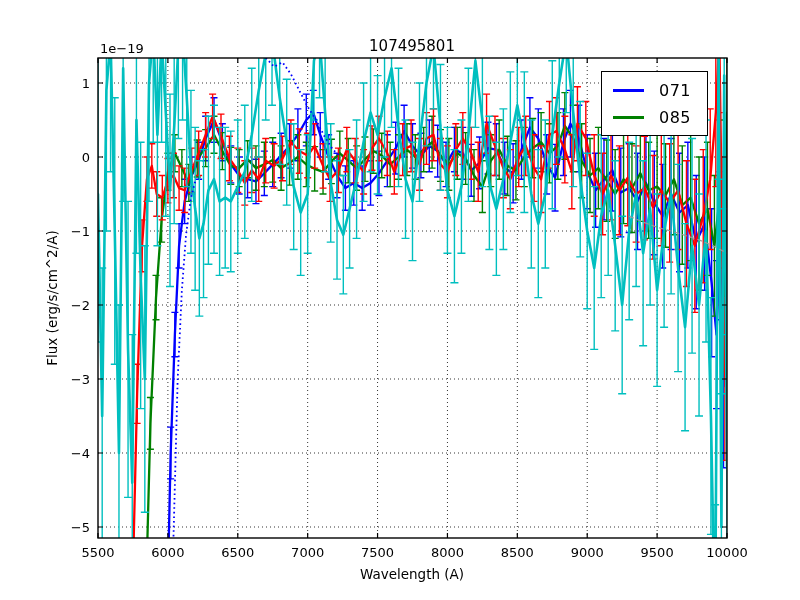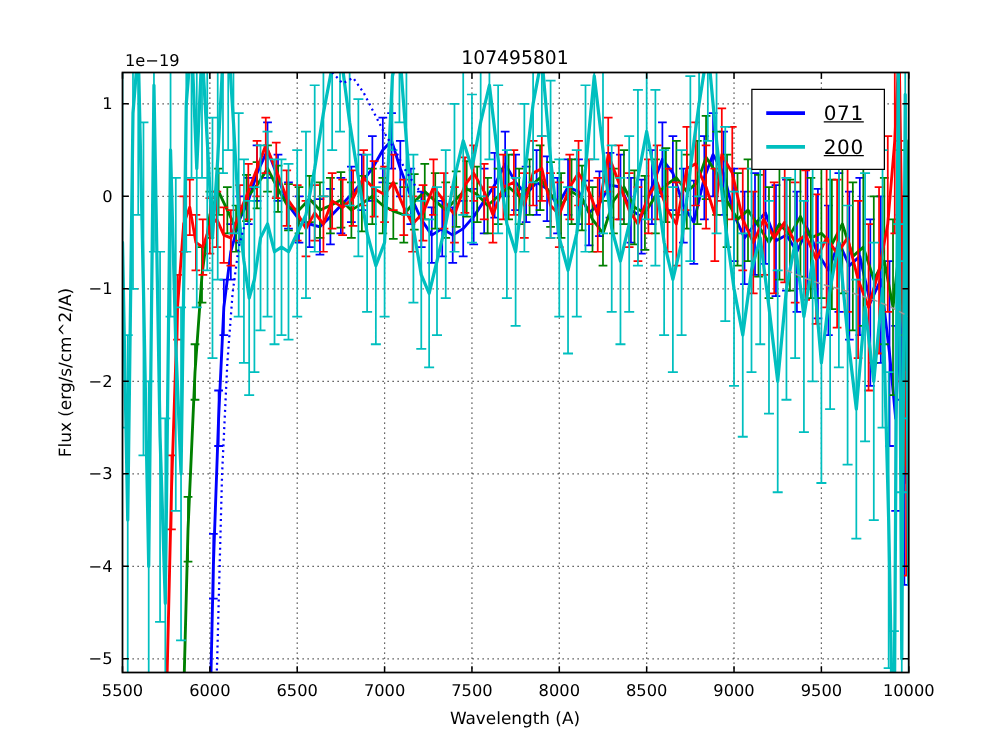--- a/index.html
+++ b/index.html
@@ -4,21 +4,21 @@
 <style>
   html,body{margin:0;padding:0;width:800px;height:600px;overflow:hidden;background:#fff;}
   .fig{position:relative;width:800px;height:600px;background:#ffffff;font-family:"DejaVu Sans","Liberation Sans",sans-serif;}
   svg text{font-family:"DejaVu Sans","Liberation Sans",sans-serif;fill:#000;}
   text.title{font-size:15px;}
   text.offset{font-size:13px;}
   text.axlabel{font-size:13.5px;}
   .tick-label{font-size:13px;}
   .legend{position:absolute;left:601px;top:71px;width:107px;box-sizing:border-box;
           background:#ffffff;border:1.7px solid #000;padding:5px 0 4px 0;}
-  .lrow{display:flex;align-items:center;height:27px;text-decoration:underline;}
+  .lrow{display:flex;align-items:center;height:27px;}
   .lswatch{display:inline-block;width:31px;height:3px;margin-left:11px;flex:0 0 auto;}
   .llabel{margin-left:15px;font-size:16px;color:#000;letter-spacing:0.5px;}
 </style>
 </head>
 <body>
 
 <div class="fig">
   <svg id="plot" width="800" height="600" viewBox="0 0 800 600">
     <defs>
       <clipPath id="plotclip">
@@ -65,17 +65,17 @@
     <text class="axlabel" x="412" y="579" text-anchor="middle">Wavelength (A)</text>
     <text class="axlabel" transform="translate(57,298) rotate(-90)" text-anchor="middle">Flux (erg/s/cm^2/A)</text>
   </svg>
 
   <div class="legend">
     <div class="lrow">
       <span class="lswatch" style="background: rgb(0, 0, 255);"></span>
       <span class="llabel">071</span>
     </div>
     <div class="lrow">
-      <span class="lswatch" style="background: rgb(0, 191, 191);"></span>
-      <span class="llabel">200</span>
+      <span class="lswatch" style="background: rgb(0, 128, 0);"></span>
+      <span class="llabel">085</span>
     </div>
   </div>
 </div>
 
 </body></html>

